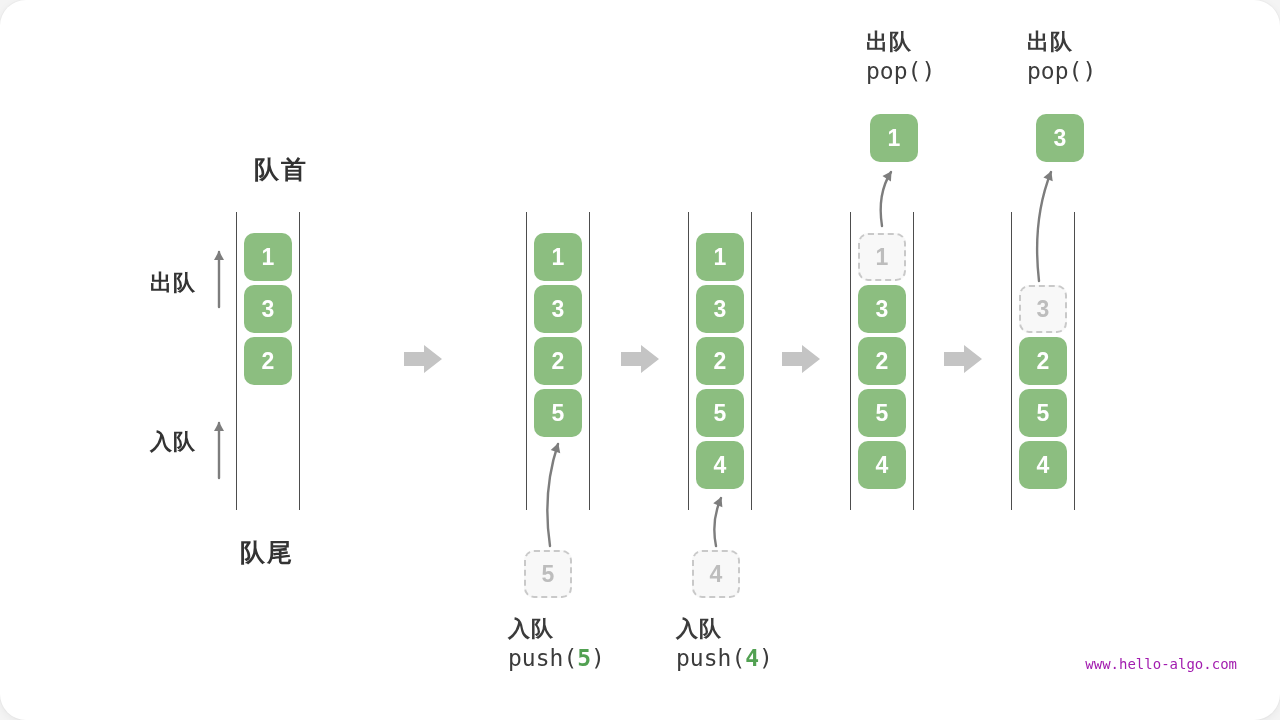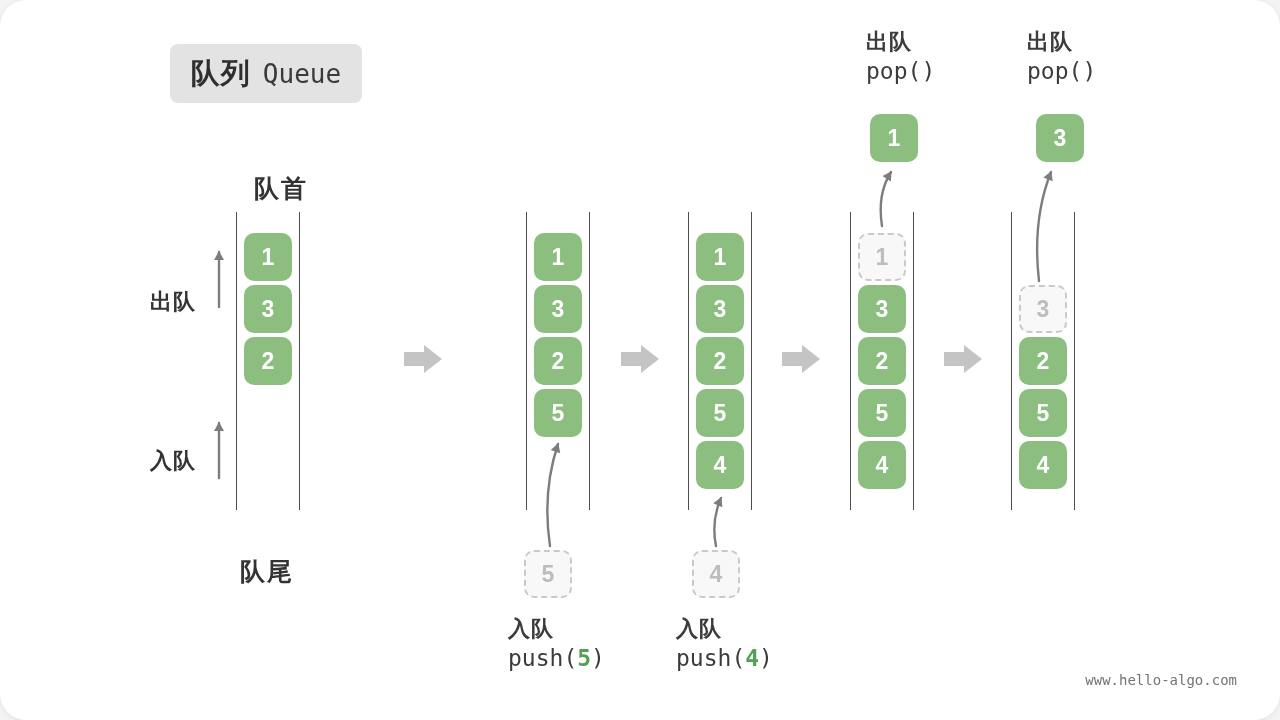--- a/index.html
+++ b/index.html
@@ -13,21 +13,21 @@
     border-radius:26px;overflow:hidden;
     box-shadow:0 2px 8px rgba(0,0,0,.06),0 0 0 1px #efefef;
   }
   .title-box{
     position:absolute;left:170px;top:44px;width:192px;height:59px;
     background:#e3e3e3;border-radius:8px;
     display:flex;align-items:center;justify-content:center;gap:12px;
   }
   .title-zh{font-size:29px;font-weight:700;color:#2e2e2e;letter-spacing:1px;}
   .title-en{font-family:"DejaVu Sans Mono",monospace;font-size:26px;color:#3a3a3a;}
-  .lbl{position:absolute;color:#333;font-weight:700;white-space:nowrap;margin-top:19px;}
+  .lbl{position:absolute;color:#333;font-weight:700;white-space:nowrap;}
   .lbl.front{left:226px;top:153px;width:110px;text-align:center;font-size:25px;letter-spacing:2px;}
   .lbl.rear {left:212px;top:536px;width:110px;text-align:center;font-size:25px;letter-spacing:2px;}
   .lbl.deq  {left:150px;top:268px;font-size:22px;letter-spacing:1px;}
   .lbl.enq  {left:150px;top:427px;font-size:22px;letter-spacing:1px;}
   .qline{position:absolute;width:1.6px;background:#4d4d4d;}
   .cell{
     position:absolute;width:48px;height:48px;border-radius:10px;
     display:flex;align-items:center;justify-content:center;
     font-weight:700;font-size:23px;box-sizing:border-box;
   }
@@ -35,33 +35,29 @@
   .cell.ghost{background:#f8f8f8;border:2px dashed #c9c9c9;color:#bdbdbd;}
   .op{position:absolute;white-space:nowrap;}
   .op-zh{font-size:22px;font-weight:600;color:#3b3b3b;letter-spacing:1px;line-height:26px;}
   .op-code{margin-top:2px;font-family:"DejaVu Sans Mono",monospace;font-size:23px;color:#3b3b3b;line-height:28px;}
   .op-code .arg{color:var(--code-green,#52a152);font-weight:700;}
   svg.arrows{position:absolute;left:0;top:0;pointer-events:none;}
   svg.arrows path.thin{stroke:var(--thin-gray,#7d7d7d);stroke-width:2.4;fill:none;stroke-linecap:round;}
   svg.arrows polygon.flow{fill:var(--flow-gray,#c4c4c4);}
   svg.arrows #ah path{fill:var(--thin-gray,#7d7d7d);}
   .watermark{
-    position:absolute;right:43px;top:672px;
-    font-family:"DejaVu Sans Mono",monospace;font-size:14px;color:#737373;
+    position:absolute;right:43px;top:656px;
+    font-family:"DejaVu Sans Mono",monospace;font-size:14px;color:#a21caf;
   }
 </style>
 </head>
 <body>
 
 <div class="canvas">
 
-  <div class="title-box">
-    <span class="title-zh">队列</span>
-    <span class="title-en">Queue</span>
-  </div>
 
   <div class="lbl front">队首</div>
   <div class="lbl rear">队尾</div>
   <div class="lbl deq">出队</div>
   <div class="lbl enq">入队</div>
 
   <div id="states">
       <div class="qline" style="left: 235.9px; top: 212px; height: 298px;"></div>
       <div class="qline" style="left: 298.5px; top: 212px; height: 298px;"></div>
       <div class="cell green" style="left: 244px; top: 233px;">1</div>

